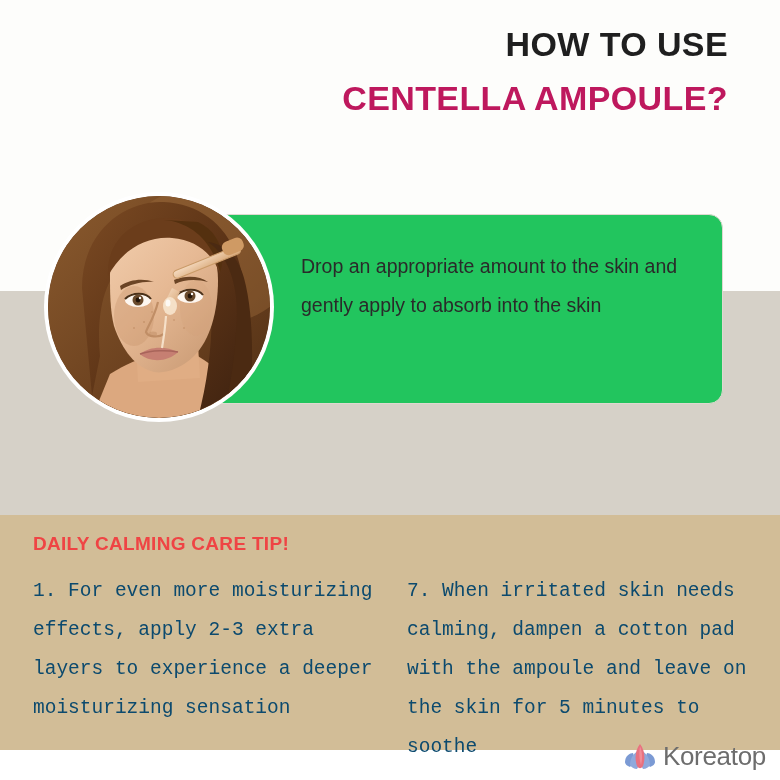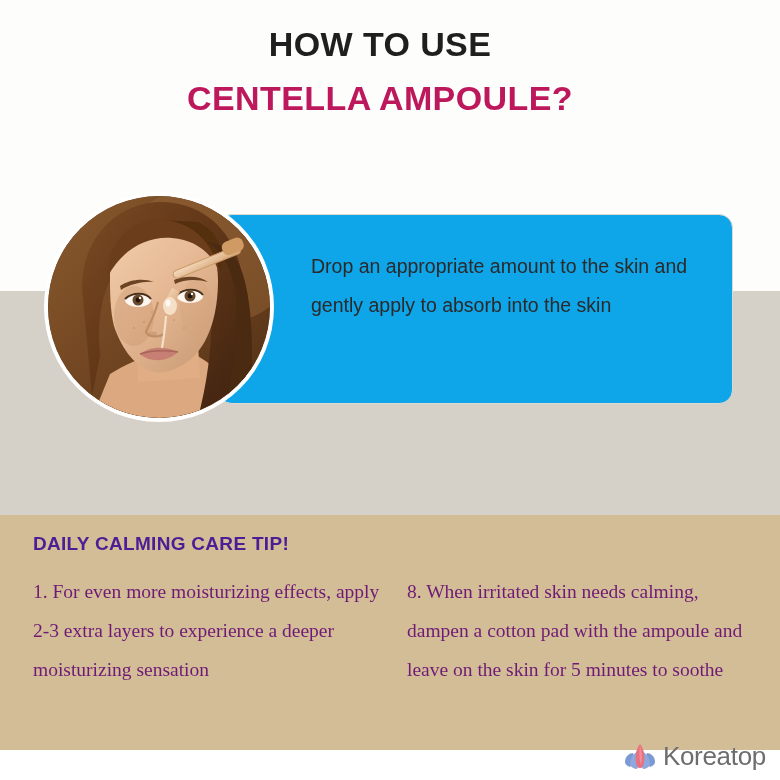--- a/index.html
+++ b/index.html
@@ -20,39 +20,39 @@
   
   .band { position:absolute; left:0; width:780px; }
   .band-top    { top:0;    height:291px; background:#fdfdfb; }
   .band-mid    { top:291px; height:224px; background:#d6d1c8; }
   .band-bottom { top:515px; height:235px; background:#d2bd97; }
   .band-foot   { top:750px; height:30px;  background:#ffffff; }
 
   
   .header {
     position:absolute; top:22px; left:0; width:728px;
-    text-align:center; z-index:5;margin-left:16px;
+    text-align:right; z-index:5;
   }
   .title-line1 {
     font-size:34px; font-weight:bold; letter-spacing:0.4px;
     color:#1f1f1f; line-height:44px;
     font-family:"Liberation Sans", sans-serif;
   }
   .title-line2 {
     font-size:34px; font-weight:bold; letter-spacing:0.4px;
     color:#be185d; line-height:44px; margin-top:10px;
     font-family:"Liberation Sans", sans-serif;
   }
 
   
   .info-card {
     position:absolute;
-    left:218px; top:214px;
+    left:208px; top:214px;
     width:515px; height:190px;
-    background:#0ea5e9;
+    background:#22c55e;
     border:1px solid #ded9d0;
     border-radius:14px;
     z-index:6;
   }
   .info-card-text {
     position:absolute;
     left:92px; top:32px;
     width:400px;
     font-size:19.5px;
     line-height:39px;
@@ -75,32 +75,32 @@
 
   
   .tip-wrap {
     position:absolute;
     left:0; top:533px; width:780px; height:210px;
     z-index:5;
   }
   .tip-heading {
     position:absolute; left:33px; top:0;
     font-size:19px; font-weight:bold; letter-spacing:0.3px;
-    color:#4c1d95;
+    color:#ef4444;
     font-family:"Liberation Sans", sans-serif;
   }
   .tip-cols {
     position:absolute; left:0; top:39px; width:780px;
     display:flex; gap:0;
   }
   .tip-col {
     font-size:19.5px;
     line-height:39px;
-    color:#701a75;
-    font-family:Liberation Serif, serif;
+    color:#0c4a6e;
+    font-family:Liberation Mono, monospace;
   }
   .tip-col-1 { margin-left:33px; width:350px; }
   .tip-col-2 { margin-left:24px; width:345px; }
 
   
   .brand {
     position:absolute;
     right:14px; bottom:8px;
     display:flex; align-items:center; gap:6px;
     z-index:10;
@@ -214,21 +214,21 @@
         <circle cx="136" cy="132" r="1.1" fill="#bd8a60" opacity="0.5"></circle>
         <circle cx="104" cy="116" r="1" fill="#bd8a60" opacity="0.45"></circle>
       </g>
     </svg>
   </div>
 
   <div class="tip-wrap">
     <div class="tip-heading">DAILY CALMING CARE TIP!</div>
     <div class="tip-cols">
       <div class="tip-col tip-col-1">1. For even more moisturizing effects, apply 2-3 extra layers to experience a deeper moisturizing sensation</div>
-      <div class="tip-col tip-col-2">8. When irritated skin needs calming, dampen a cotton pad with the ampoule and leave on the skin for 5 minutes to soothe</div>
+      <div class="tip-col tip-col-2">7. When irritated skin needs calming, dampen a cotton pad with the ampoule and leave on the skin for 5 minutes to soothe</div>
     </div>
   </div>
 
   <div class="brand">
     <svg class="brand-mark" viewBox="0 0 34 30" xmlns="http://www.w3.org/2000/svg">
       <path d="M2 20 C2 14 7 11 10 11 C12 15 11 21 7 25 C4 24 2 22 2 20 Z" fill="#7b9ad4"></path>
       <path d="M32 20 C32 14 27 11 24 11 C22 15 23 21 27 25 C30 24 32 22 32 20 Z" fill="#7b9ad4"></path>
       <path d="M7 23 C7 16 11 11 15 9 C18 13 18 21 14 27 C11 27 8 25 7 23 Z" fill="#8fa9dc"></path>
       <path d="M27 23 C27 16 23 11 19 9 C16 13 16 21 20 27 C23 27 26 25 27 23 Z" fill="#8fa9dc"></path>
       <path d="M17 2 C21 7 23 15 20 24 C18 27 16 27 14 24 C11 15 13 7 17 2 Z" fill="#e8717f"></path>

